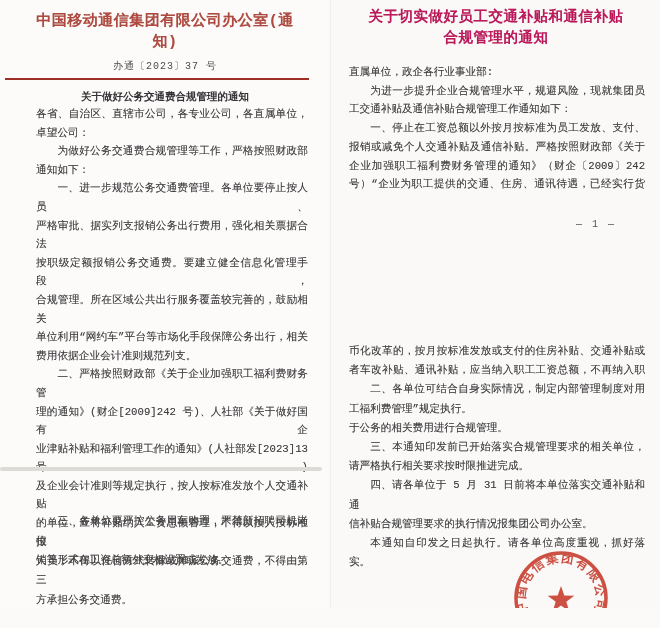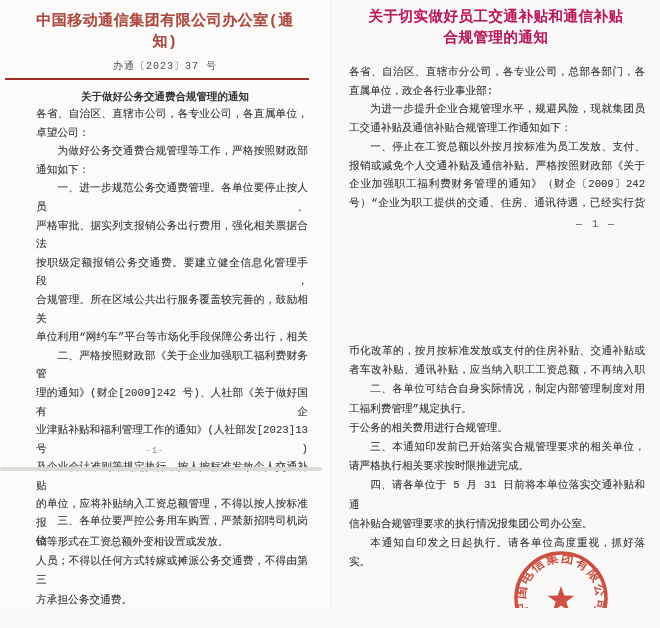--- a/index.html
+++ b/index.html
@@ -62,20 +62,21 @@
 
   <div class="abs l-body1">
       <div class="ln end">各省、自治区、直辖市公司，各专业公司，各直属单位，卓望公司：</div>
       <div class="ln ind">为做好公务交通费合规管理等工作，严格按照财政部</div>
       <div class="ln end">通知如下：</div>
       <div class="ln ind">一、进一步规范公务交通费管理。各单位要停止按人员、</div>
       <div class="ln">严格审批、据实列支报销公务出行费用，强化相关票据合法</div>
       <div class="ln">按职级定额报销公务交通费。要建立健全信息化管理手段，</div>
       <div class="ln">合规管理。所在区域公共出行服务覆盖较完善的，鼓励相关</div>
       <div class="ln">单位利用“网约车”平台等市场化手段保障公务出行，相关</div>
+      <div class="ln end">费用依据企业会计准则规范列支。</div>
       <div class="ln ind">二、严格按照财政部《关于企业加强职工福利费财务管</div>
       <div class="ln">理的通知》(财企[2009]242 号)、人社部《关于做好国有企</div>
       <div class="ln">业津贴补贴和福利管理工作的通知》(人社部发[2023]13 号)</div>
       <div class="ln">及企业会计准则等规定执行，按人按标准发放个人交通补贴</div>
       <div class="ln">的单位，应将补贴纳入工资总额管理，不得以按人按标准报</div>
       <div class="ln end">销等形式在工资总额外变相设置或发放。</div>
     </div>
 
   <div class="abs l-pagenum">-1-</div>
 
@@ -90,21 +91,20 @@
 </div>
 
 <div class="page" id="pageR">
 
   <div class="abs r-title">
     <div>关于切实做好员工交通补贴和通信补贴</div>
     <div>合规管理的通知</div>
   </div>
 
   <div class="abs r-body1">
-      <div class="ln">各省、自治区、直辖市分公司，各专业公司，总部各部门，各</div>
       <div class="ln end">直属单位，政企各行业事业部:</div>
       <div class="ln ind">为进一步提升企业合规管理水平，规避风险，现就集团员</div>
       <div class="ln end">工交通补贴及通信补贴合规管理工作通知如下：</div>
       <div class="ln ind">一、停止在工资总额以外按月按标准为员工发放、支付、</div>
       <div class="ln">报销或减免个人交通补贴及通信补贴。严格按照财政部《关于</div>
       <div class="ln">企业加强职工福利费财务管理的通知》（财企〔2009〕242</div>
       <div class="ln">号）“企业为职工提供的交通、住房、通讯待遇，已经实行货</div>
     </div>
 
   <div class="abs r-pagenum">— 1 —</div>

